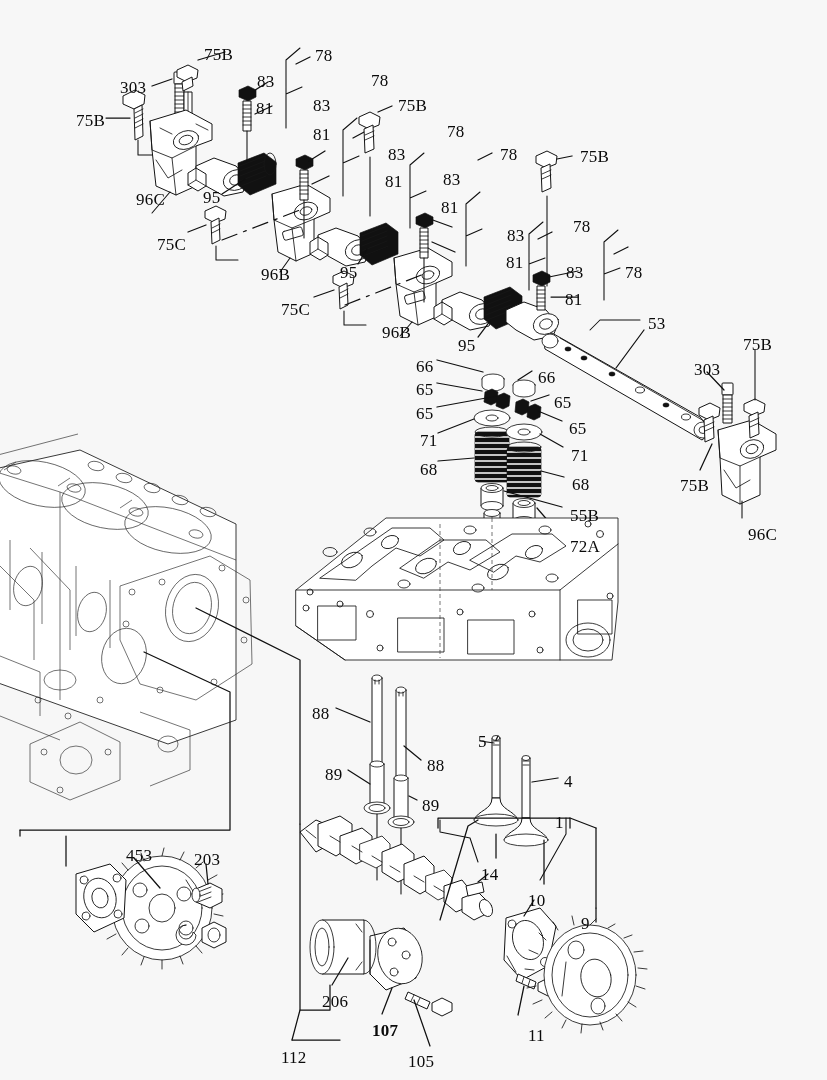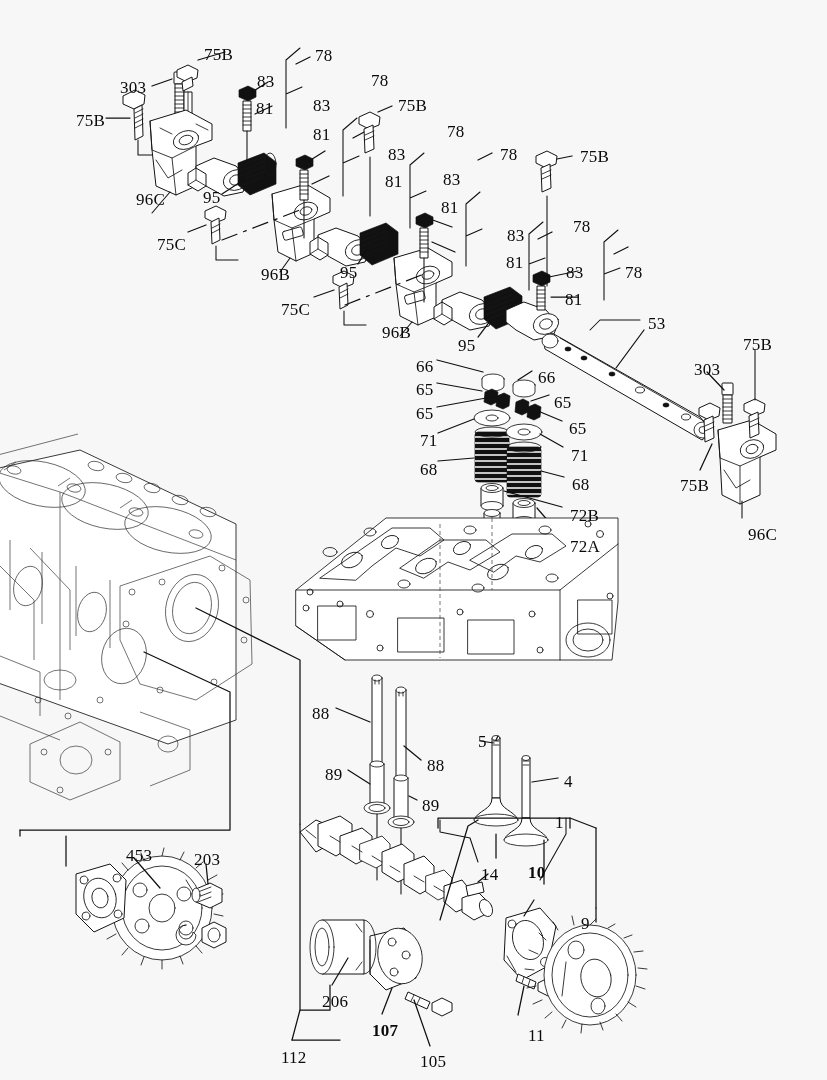--- a/index.html
+++ b/index.html
@@ -668,35 +668,35 @@
       <div class="lbl" style="left: 538px; top: 369px;">66</div>
       <div class="lbl" style="left: 416px; top: 381px;">65</div>
       <div class="lbl" style="left: 554px; top: 394px;">65</div>
       <div class="lbl" style="left: 416px; top: 405px;">65</div>
       <div class="lbl" style="left: 569px; top: 420px;">65</div>
       <div class="lbl" style="left: 420px; top: 432px;">71</div>
       <div class="lbl" style="left: 571px; top: 447px;">71</div>
       <div class="lbl" style="left: 420px; top: 461px;">68</div>
       <div class="lbl" style="left: 572px; top: 476px;">68</div>
       <div class="lbl" style="left: 680px; top: 477px;">75B</div>
-      <div class="lbl" style="left: 570px; top: 507px;">72B</div>
+      <div class="lbl" style="left: 570px; top: 507px;">55B</div>
       <div class="lbl" style="left: 570px; top: 538px;">72A</div>
       <div class="lbl" style="left: 748px; top: 526px;">96C</div>
       <div class="lbl" style="left: 312px; top: 705px;">88</div>
       <div class="lbl" style="left: 427px; top: 757px;">88</div>
       <div class="lbl" style="left: 478px; top: 733px;">5</div>
       <div class="lbl" style="left: 325px; top: 766px;">89</div>
       <div class="lbl" style="left: 564px; top: 773px;">4</div>
       <div class="lbl" style="left: 422px; top: 797px;">89</div>
       <div class="lbl" style="left: 555px; top: 814px;">1</div>
       <div class="lbl" style="left: 126px; top: 847px;">453</div>
       <div class="lbl" style="left: 194px; top: 851px;">203</div>
       <div class="lbl" style="left: 481px; top: 866px;">14</div>
-      <div class="lbl" style="left: 528px; top: 864px; font-weight: bold;">10</div>
+      <div class="lbl" style="left: 528px; top: 892px;">10</div>
       <div class="lbl" style="left: 581px; top: 915px;">9</div>
       <div class="lbl" style="left: 322px; top: 993px;">206</div>
       <div class="lbl" style="left: 372px; top: 1022px; font-weight: bold;">107</div>
       <div class="lbl" style="left: 512px; top: 1027px; margin-left: 16px;">11</div>
       <div class="lbl" style="left: 281px; top: 1049px;">112</div>
-      <div class="lbl" style="left: 420px; top: 1053px;">105</div>
+      <div class="lbl" style="left: 408px; top: 1053px;">105</div>
     </div>
 
 </div>
 
 </body></html>

